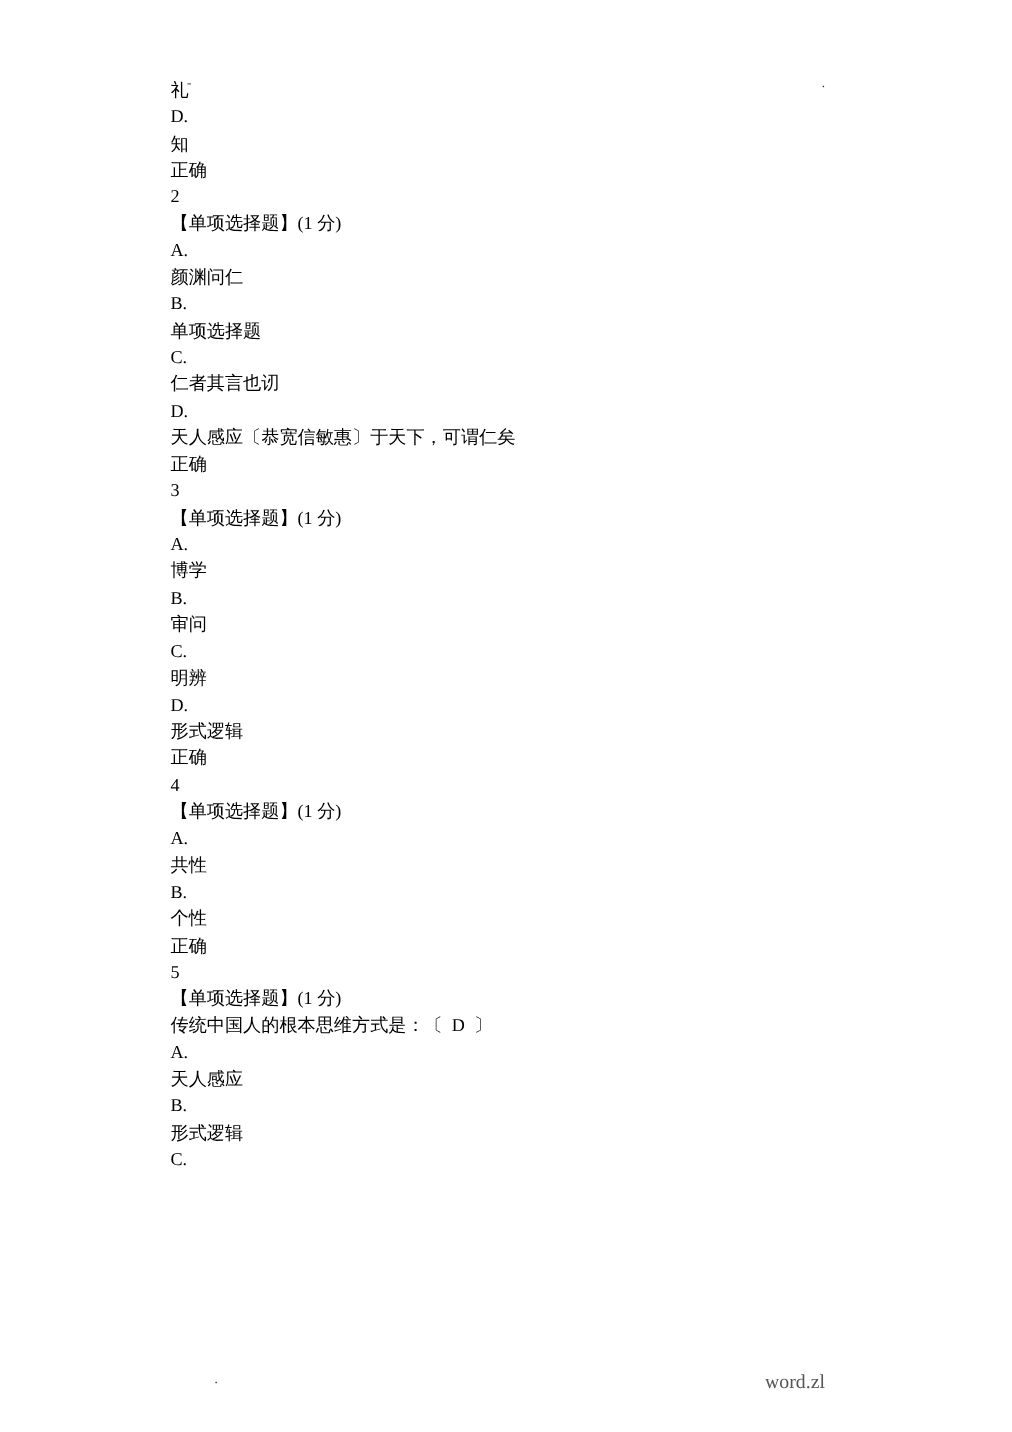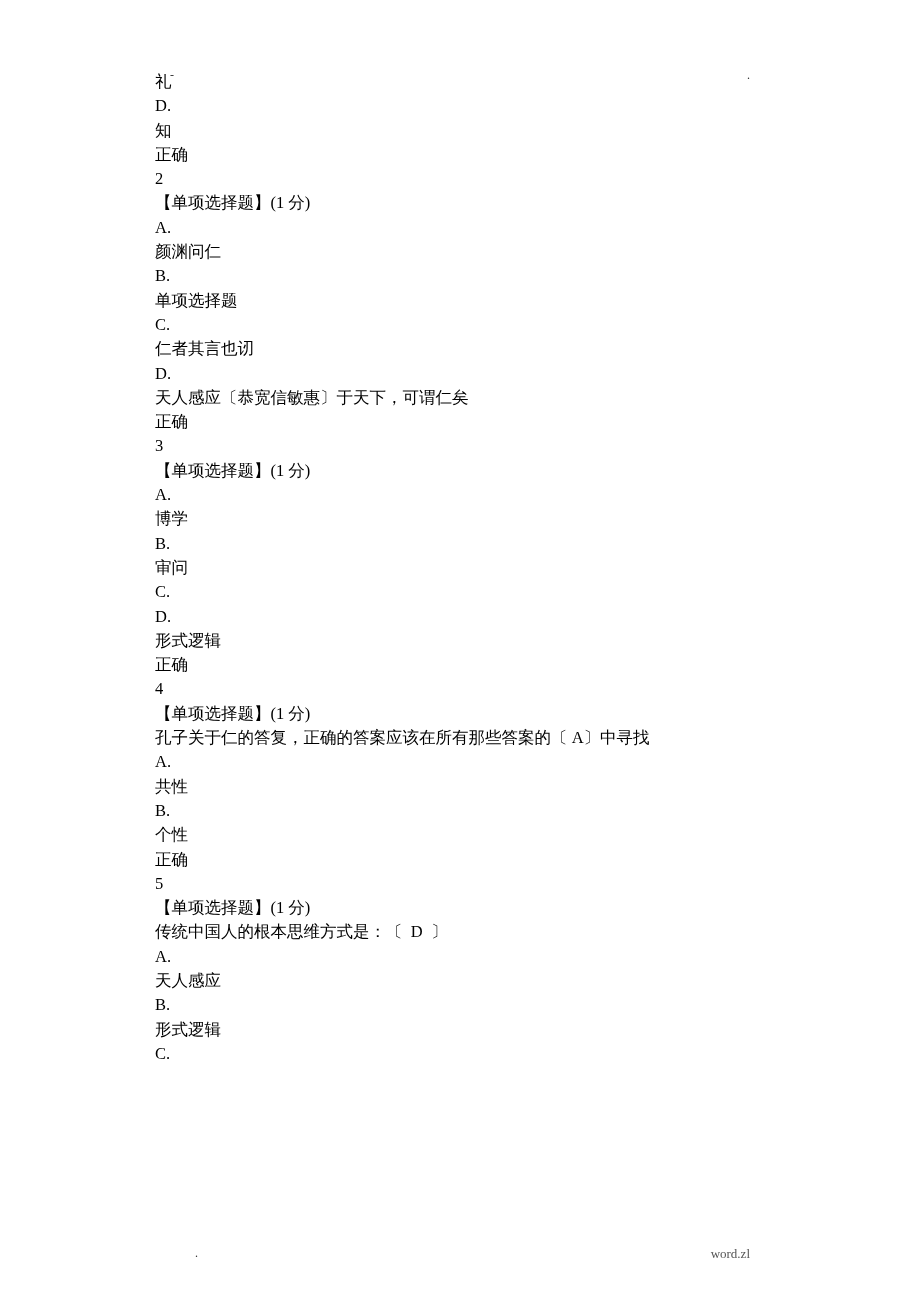--- a/index.html
+++ b/index.html
@@ -50,21 +50,21 @@
       position: absolute;
       left: 195px;
       font-family: "Times New Roman", serif;
       font-size: 12px;
       color: #333;
     }
     .footer-right {
       position: absolute;
       right: 170px;
       font-family: "Times New Roman", serif;
-      font-size: 13px;
+      font-size: 18px;
       color: #555;
     }
   </style>
 </head>
 <body>
 
 <div class="header-dash">-</div>
 <div class="header-dot">.</div>
 
 <div class="content">
@@ -86,29 +86,27 @@
   <p>天人感应〔恭宽信敏惠〕于天下，可谓仁矣</p>
   <p>正确</p>
 
   <p>3</p>
   <p>【单项选择题】(1 分)</p>
   <p class="letter">A.</p>
   <p>博学</p>
   <p class="letter">B.</p>
   <p>审问</p>
   <p class="letter">C.</p>
+  <p>明辨</p>
   <p class="letter">D.</p>
   <p>形式逻辑</p>
   <p>正确</p>
 
   <p>4</p>
   <p>【单项选择题】(1 分)</p>
-  <p>
-    <span>孔子关于仁的答复，正确的答案应该在所有那些答案的〔</span>&nbsp;<span>A</span><span>〕中寻找</span>
-  </p>
   <p class="letter">A.</p>
   <p>共性</p>
   <p class="letter">B.</p>
   <p>个性</p>
   <p>正确</p>
 
   <p>5</p>
   <p>【单项选择题】(1 分)</p>
   <p>
     <span>传统中国人的根本思维方式是：〔</span>&nbsp;&nbsp;<span>D</span>&nbsp;&nbsp;<span>〕</span>

